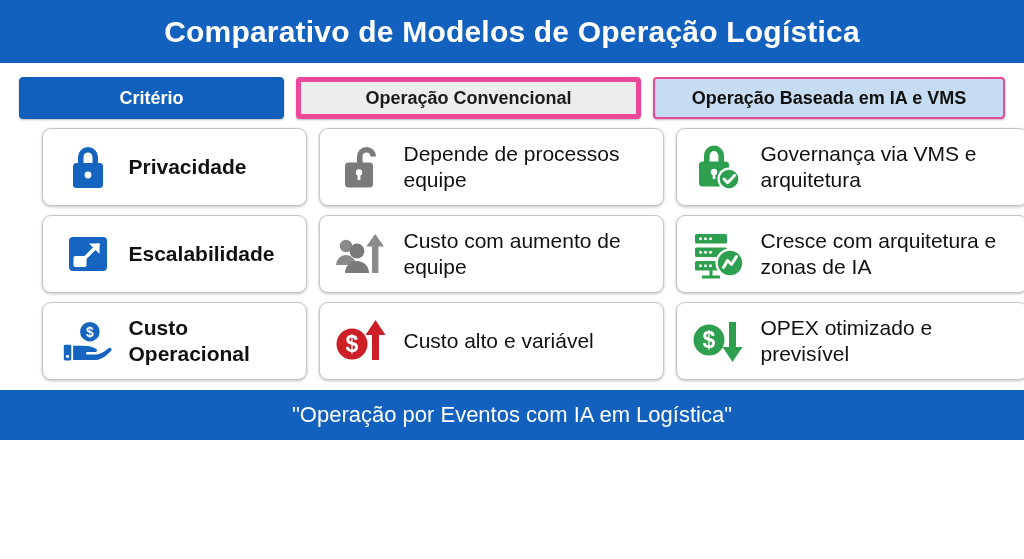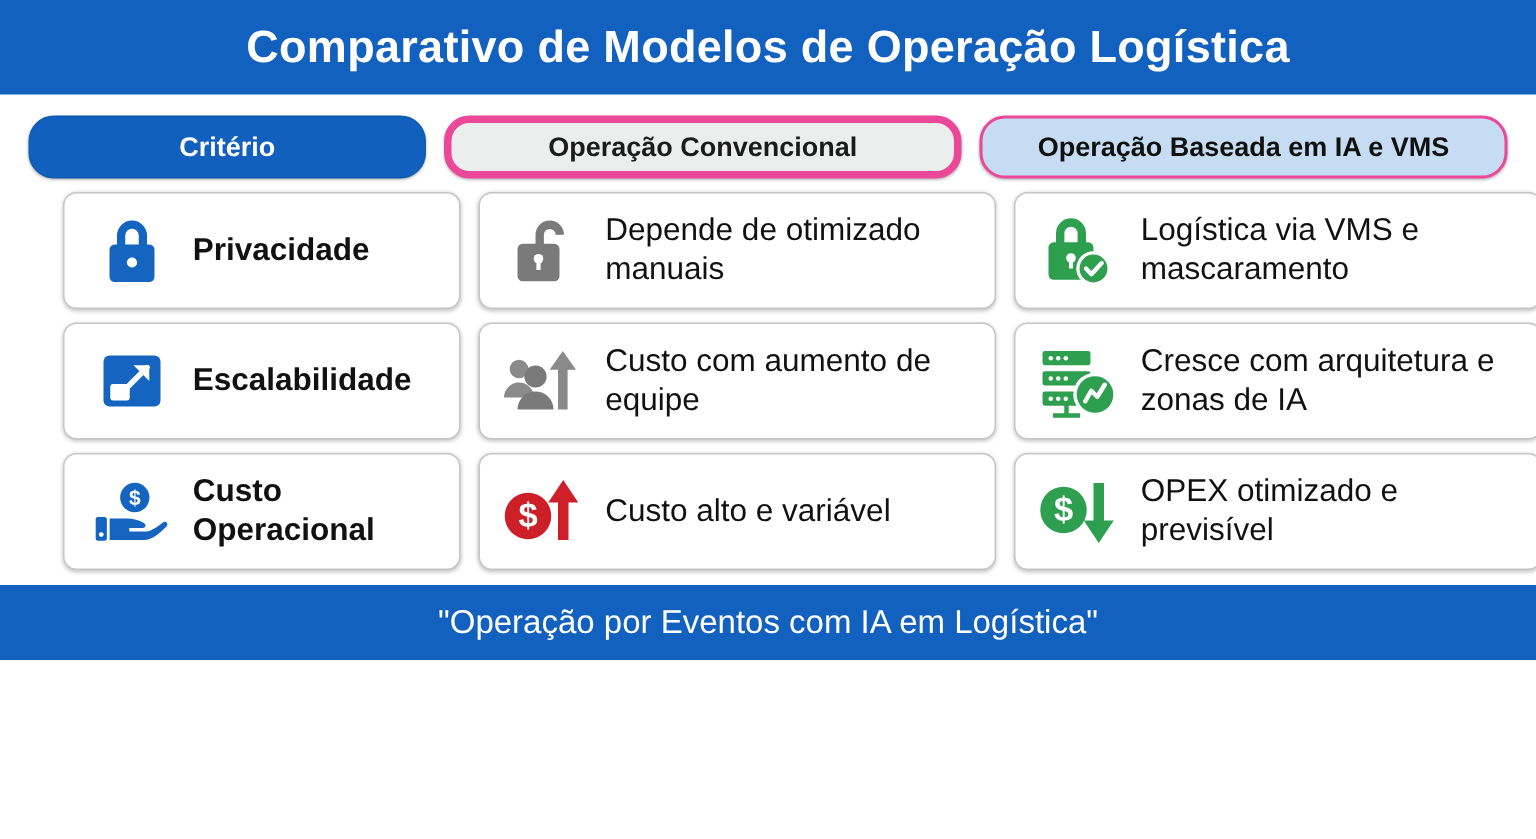--- a/index.html
+++ b/index.html
@@ -56,21 +56,21 @@
     display: grid;
     grid-template-columns: 265px 345px 352px;
     gap: 12px;
     justify-content: center;
   }
   .row.header-row { flex: 0 0 auto; }
   .row.data-row { flex: 1 1 0; margin-left: 45px; }
 
   
   .hdr {
-    border-radius: 17px;
+    border-radius: 4px;
     display: flex;
     align-items: center;
     justify-content: center;
     height: 42px;
     box-sizing: border-box;
     font-size: 18px;
     font-weight: bold;
     box-shadow: 0 1px 2px rgba(0,0,0,0.28);
     text-align: center;
     padding: 0 20px;
@@ -177,36 +177,36 @@
 
       <div class="card">
         <span class="card-icon">
           <svg width="48" height="52" viewBox="0 0 48 52" aria-hidden="true">
             <path d="M19 22 V15.5 a9.5 9.5 0 0 1 19 0 h-5.6 a3.9 3.9 0 0 0 -7.8 0 V22 Z" fill="#7a7a7a"></path>
             <rect x="7" y="21.5" width="28" height="25" rx="3.5" fill="#7a7a7a"></rect>
             <circle cx="21" cy="31.5" r="3.2" fill="#ffffff"></circle>
             <rect x="19.6" y="32" width="2.8" height="7" fill="#ffffff"></rect>
           </svg>
         </span>
-        <span class="card-label">Depende de otimizado manuais</span>
+        <span class="card-label">Depende de processos equipe</span>
       </div>
 
       <div class="card">
         <span class="card-icon">
           <svg width="52" height="52" viewBox="0 0 52 52" aria-hidden="true">
             <path d="M11 21 V14.5 a10 10 0 0 1 20 0 V21 h-5.6 V14.5 a4.4 4.4 0 0 0 -8.8 0 V21 Z" fill="#2e9e4f"></path>
             <rect x="6" y="20.5" width="30" height="25" rx="3.5" fill="#2e9e4f"></rect>
             <circle cx="21" cy="31" r="3.2" fill="#ffffff"></circle>
             <rect x="19.7" y="31.5" width="2.6" height="6.5" fill="#ffffff"></rect>
             <circle cx="36" cy="38" r="11.5" fill="#ffffff"></circle>
             <circle cx="36" cy="38" r="9.3" fill="#2e9e4f"></circle>
             <path d="M31 38 l3.6 3.8 L41.5 34.4" stroke="#ffffff" stroke-width="2.9" fill="none" stroke-linecap="round" stroke-linejoin="round"></path>
           </svg>
         </span>
-        <span class="card-label">Logística via VMS e mascaramento</span>
+        <span class="card-label">Governança via VMS e arquitetura</span>
       </div>
     </div>
 
     <div class="row data-row">
 
       <div class="card criteria-card">
         <span class="card-icon">
           <svg width="46" height="46" viewBox="0 0 46 46" aria-hidden="true">
             <rect x="4" y="6" width="38" height="34" rx="4" fill="#1565c0"></rect>
             <rect x="8.5" y="25" width="13" height="11" rx="2" fill="#ffffff"></rect>

